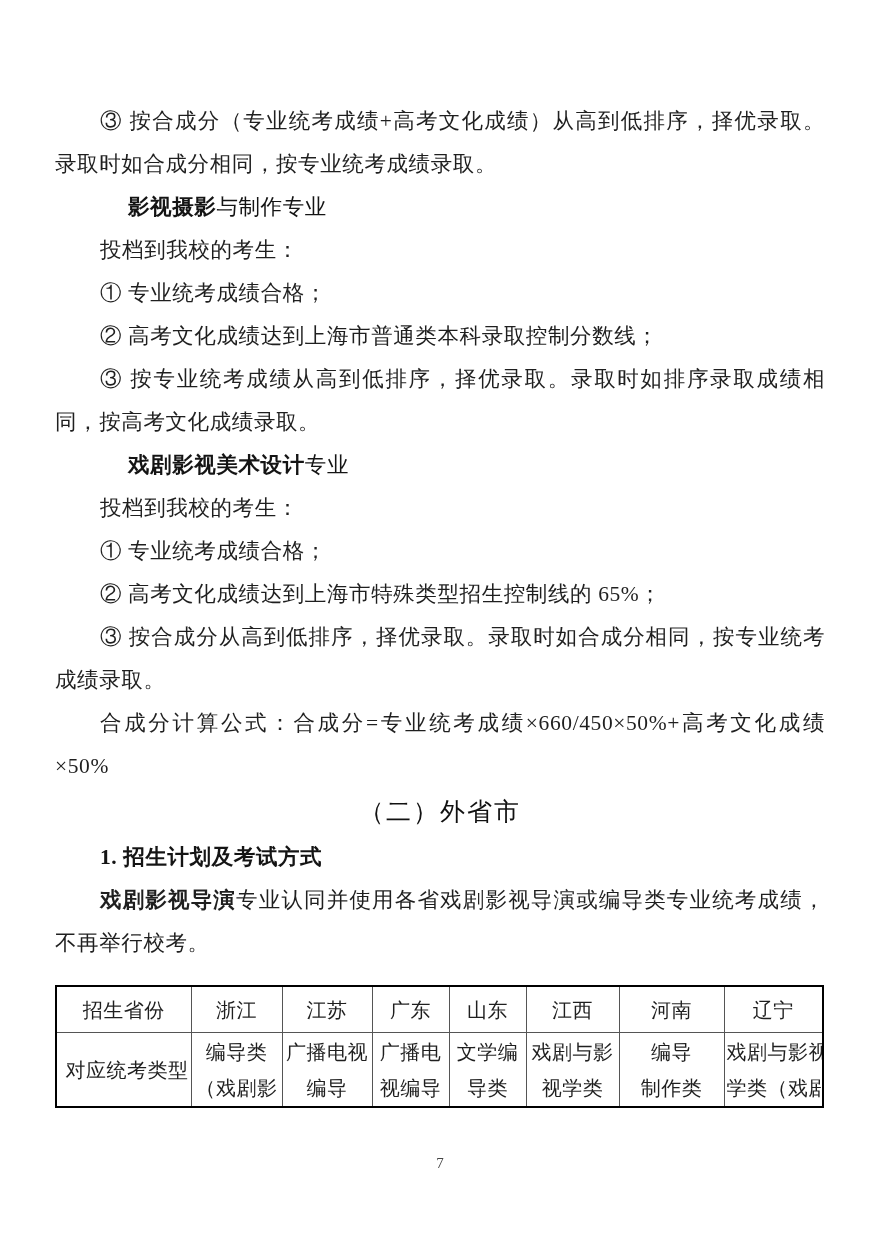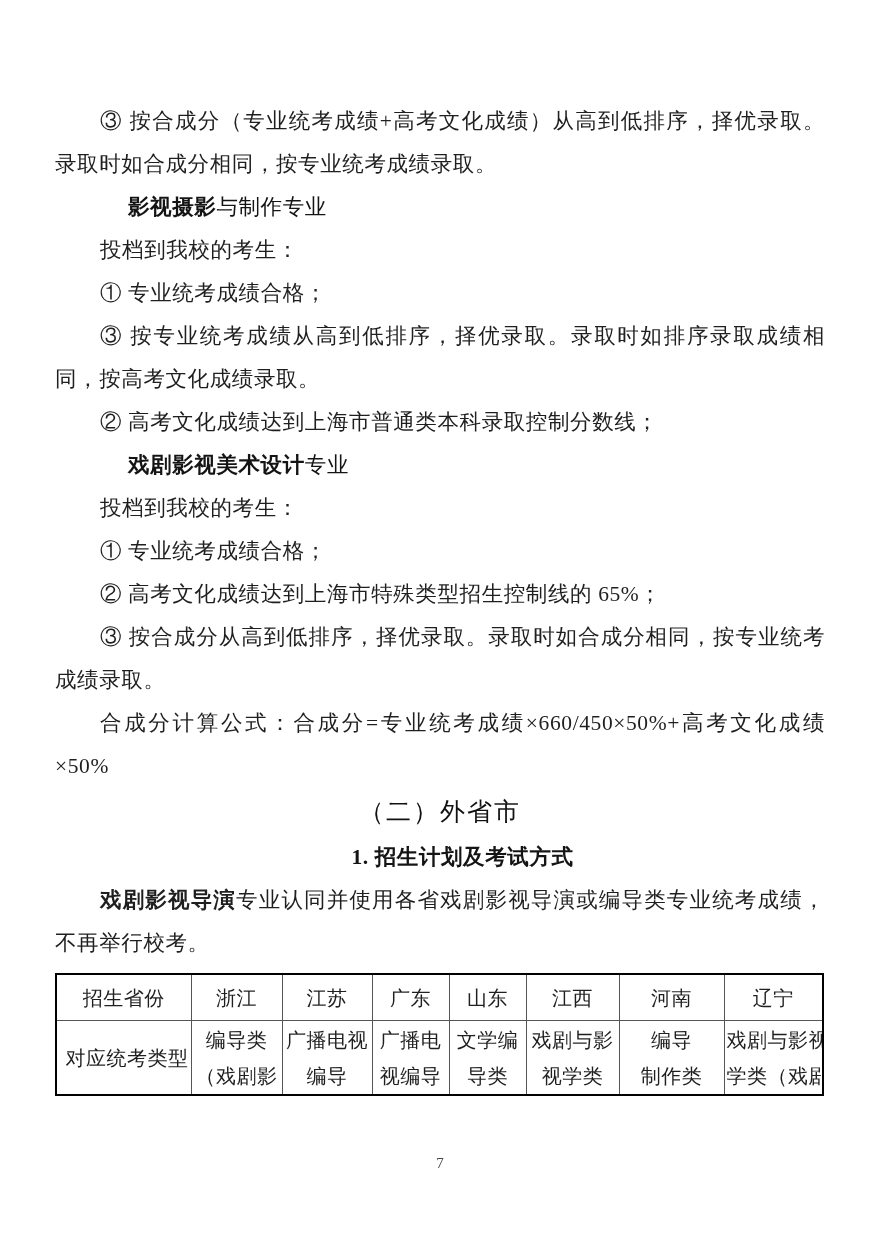--- a/index.html
+++ b/index.html
@@ -75,32 +75,31 @@
 
   
   .num-head {
     font-size: 21.5px;
     line-height: 43px;
     letter-spacing: 0.6px;
     margin: 0;
     text-indent: 45px;
     font-weight: bold;
     color: #141414;
-    text-align: center;
   }
   .num-head .numeral {
     font-family: "Liberation Serif", "DejaVu Serif", serif;
   }
 
   .bold-num { font-weight: bold; }
   .latin { font-family: "Liberation Serif", "DejaVu Serif", serif; }
 
   
   .table-wrap {
-    margin-top: 8px;
+    margin-top: 20px;
     width: 637px;
   }
   table.plan-table {
     border-collapse: collapse;
     table-layout: fixed;
     width: 767px;
     border: 2.5px solid #000000;
   }
   table.plan-table td {
     border: 1px solid #555555;
@@ -168,23 +167,23 @@
     <p class="para indent">③ 按合成分（专业统考成绩+高考文化成绩）从高到低排序，择优录取。录取时如合成分相同，按专业统考成绩录取。</p>
 
     <p class="subhead">
       <span class="strong">影视摄影</span><span class="light">与制作专业</span>
     </p>
 
     <p class="para indent">投档到我校的考生：</p>
 
     <p class="para indent">① 专业统考成绩合格；</p>
 
+    <p class="para indent">② 高考文化成绩达到上海市普通类本科录取控制分数线；</p>
+
     <p class="para indent">③ 按专业统考成绩从高到低排序，择优录取。录取时如排序录取成绩相同，按高考文化成绩录取。</p>
-
-    <p class="para indent">② 高考文化成绩达到上海市普通类本科录取控制分数线；</p>
 
     <p class="subhead">
       <span class="strong">戏剧影视美术设计</span><span class="light">专业</span>
     </p>
 
     <p class="para indent">投档到我校的考生：</p>
 
     <p class="para indent">① 专业统考成绩合格；</p>
 
     <p class="para indent">② 高考文化成绩达到上海市特殊类型招生控制线的 65%；</p>

